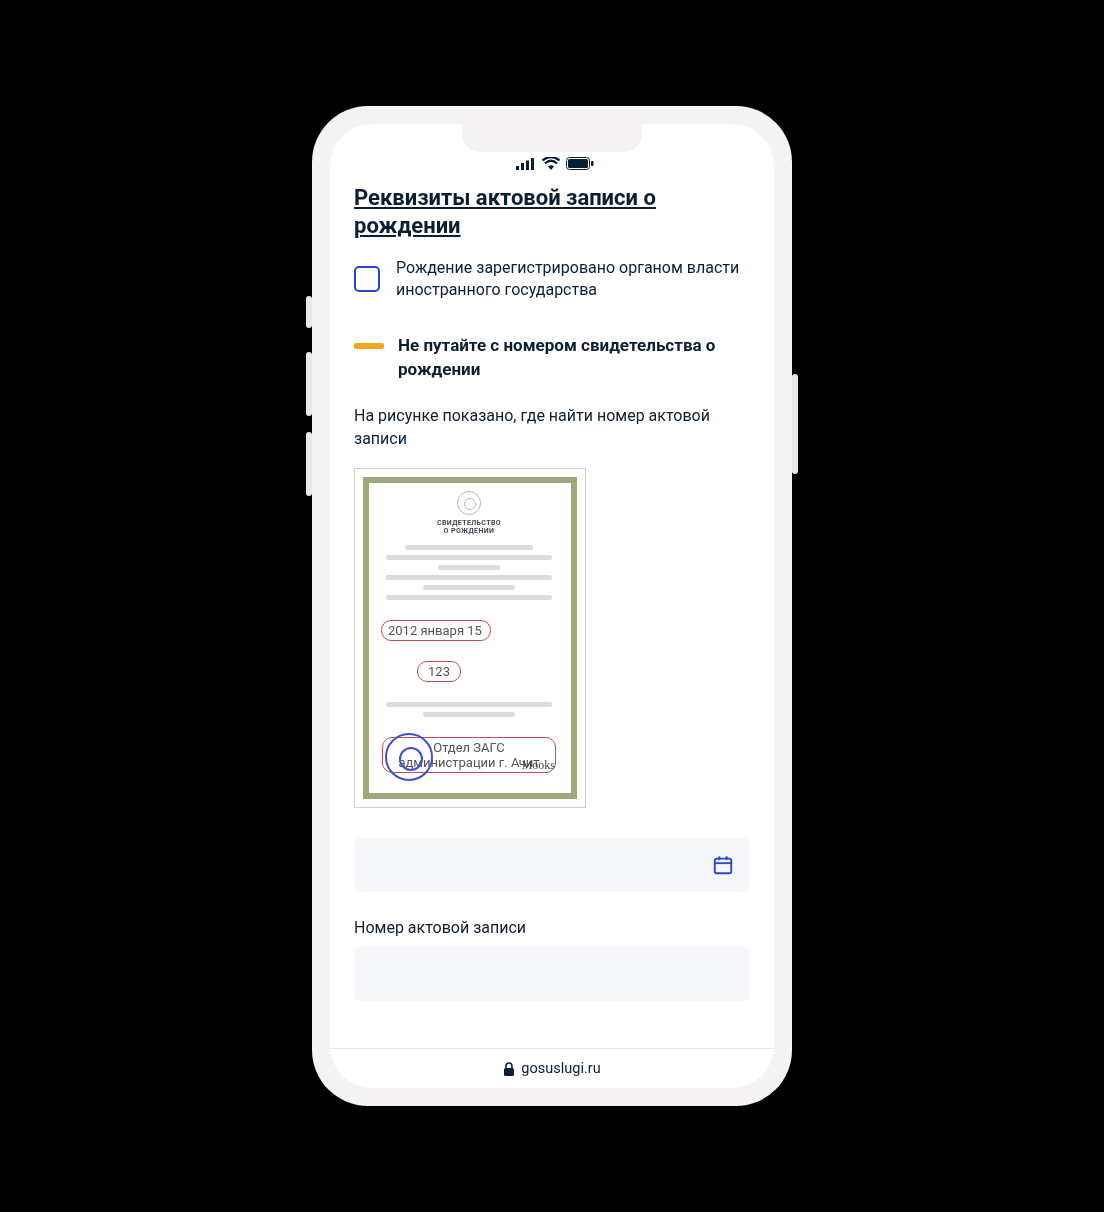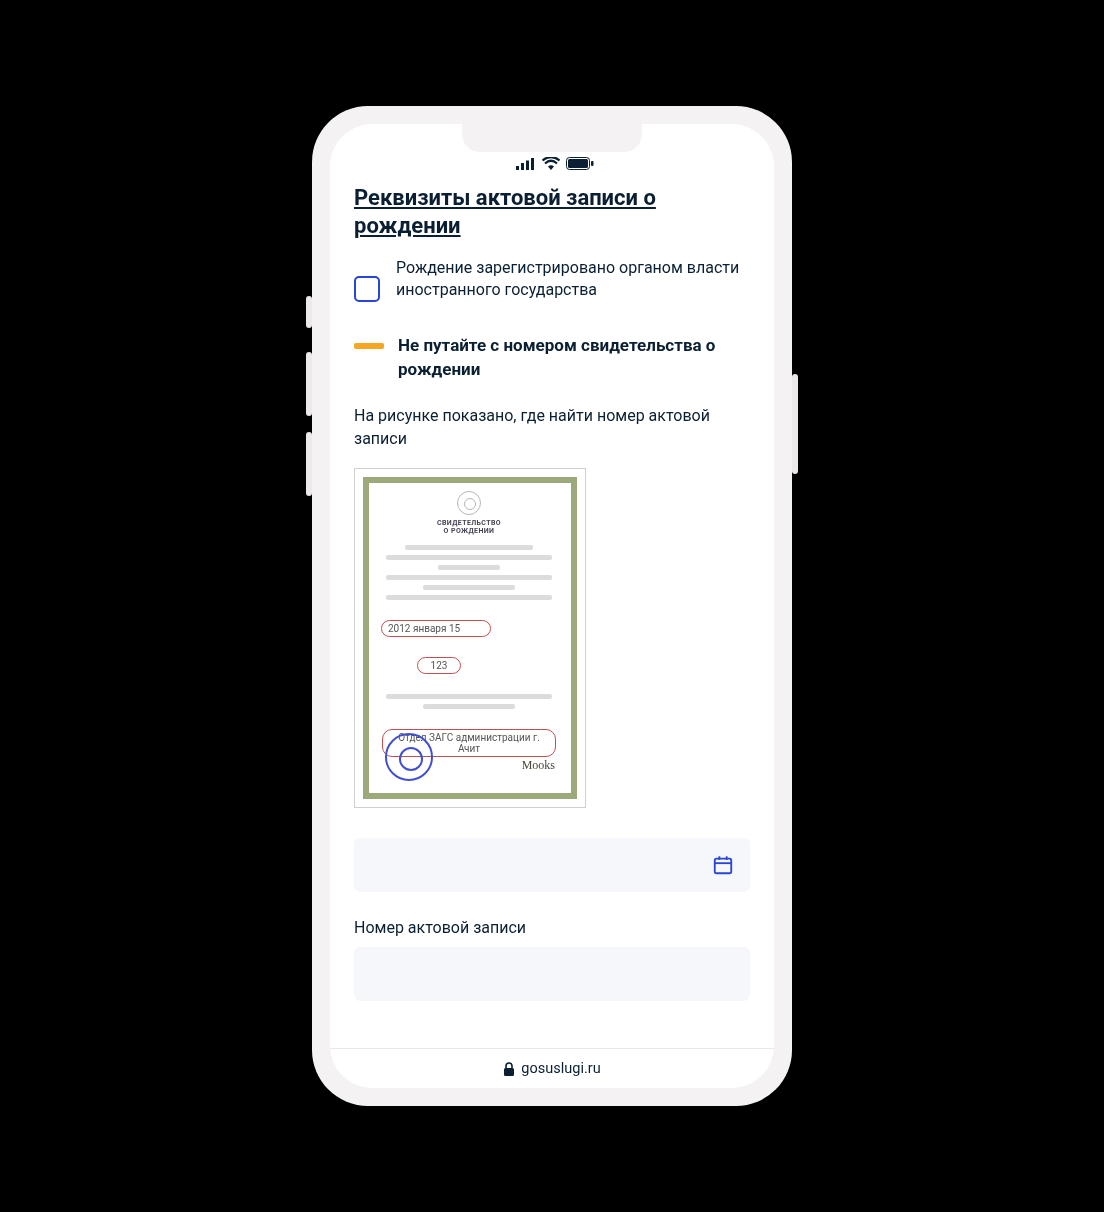--- a/index.html
+++ b/index.html
@@ -77,21 +77,21 @@
   .page-title {
     font-size: 22px;
     font-weight: 700;
     line-height: 1.25;
     margin-bottom: 18px;
     text-decoration: underline;
   }
   .checkbox-row {
     display: flex;
     gap: 16px;
-    align-items: flex-end;
+    align-items: center;
     margin-bottom: 32px;
   }
   .checkbox {
     width: 26px;
     height: 26px;
     border: 2.5px solid #2845d3;
     border-radius: 5px;
     flex-shrink: 0;
   }
   .checkbox-label {
@@ -164,21 +164,21 @@
   .skel {
     background: #dcdcdc;
     height: 5px;
     border-radius: 2px;
     margin: 5px auto;
   }
   .skel.w90{width:90%} .skel.w70{width:70%} .skel.w50{width:50%} .skel.w34{width:34%}
   .pill {
     border: 1.5px solid #c05050;
     border-radius: 10px;
-    font-size: 10px;
+    font-size: 13px;
     color: #555;
     padding: 2px 6px;
     text-align: center;
     display: block;
     margin: 20px auto;
   }
   .pill.date{ width:110px; margin-left:4px; text-align:left; }
   .pill.num{ width:44px; margin-left:40px; }
   .pill.dept{ width:95%; }
   .stamp {

